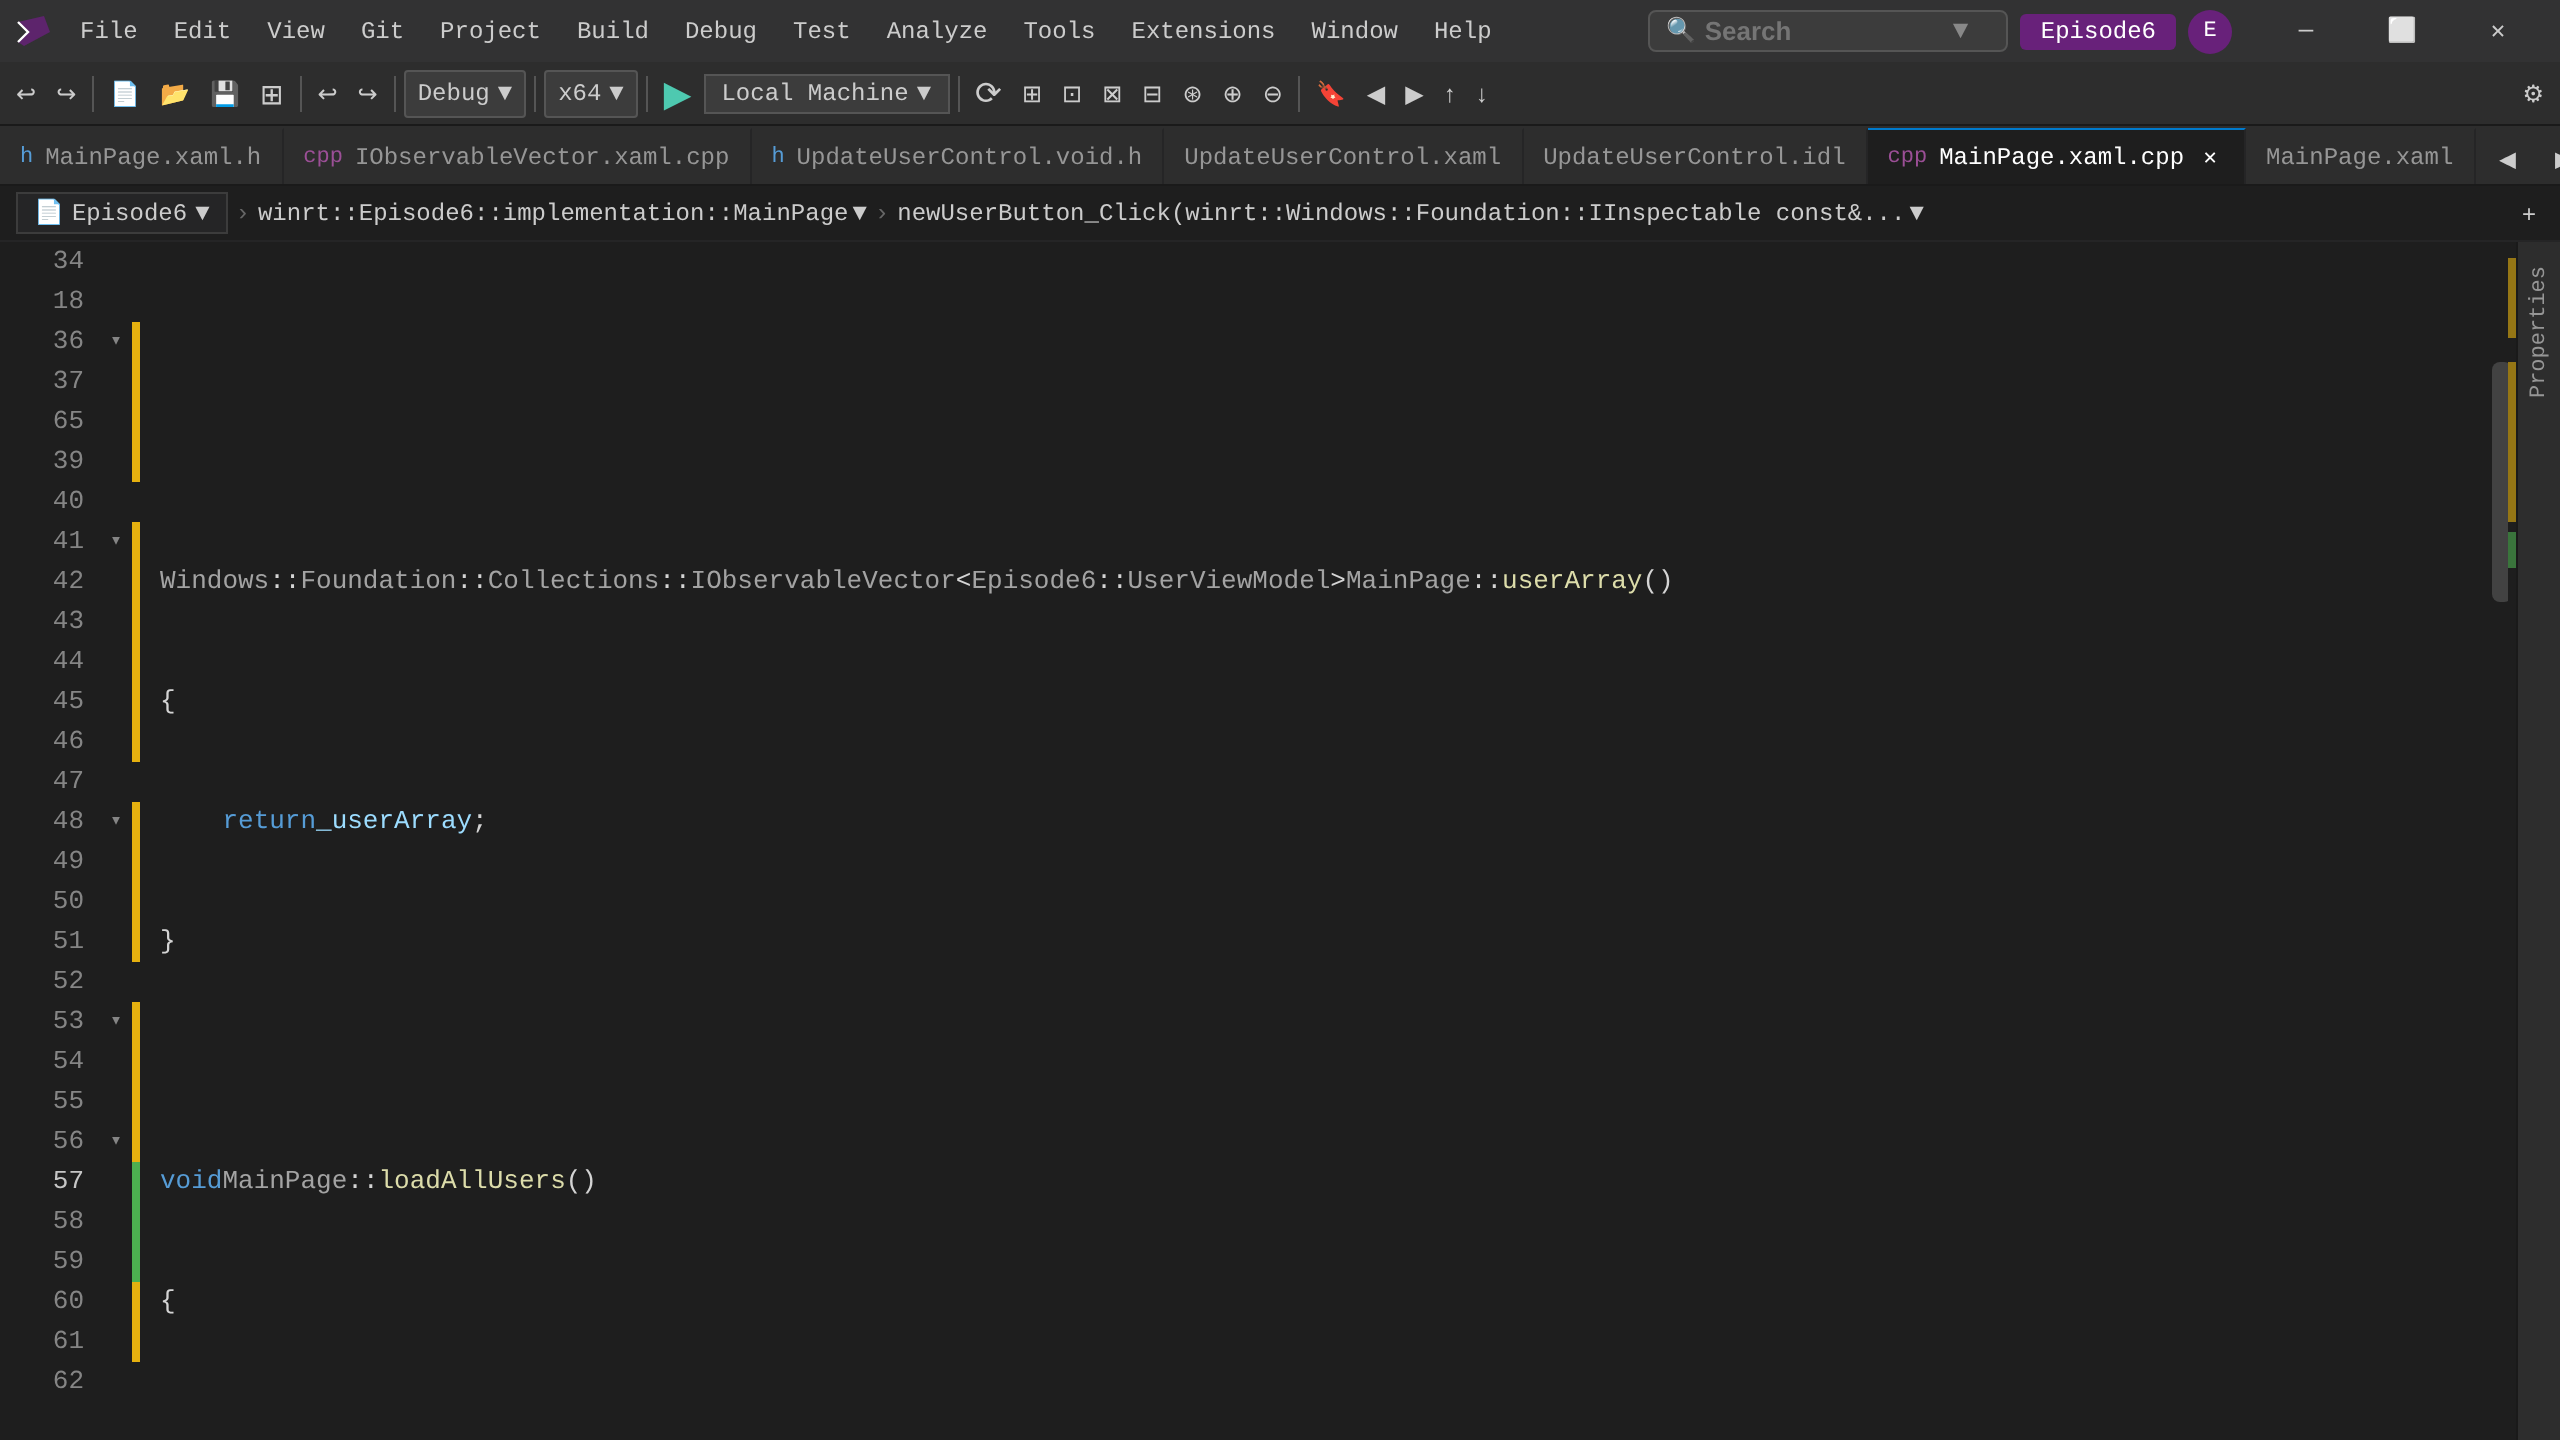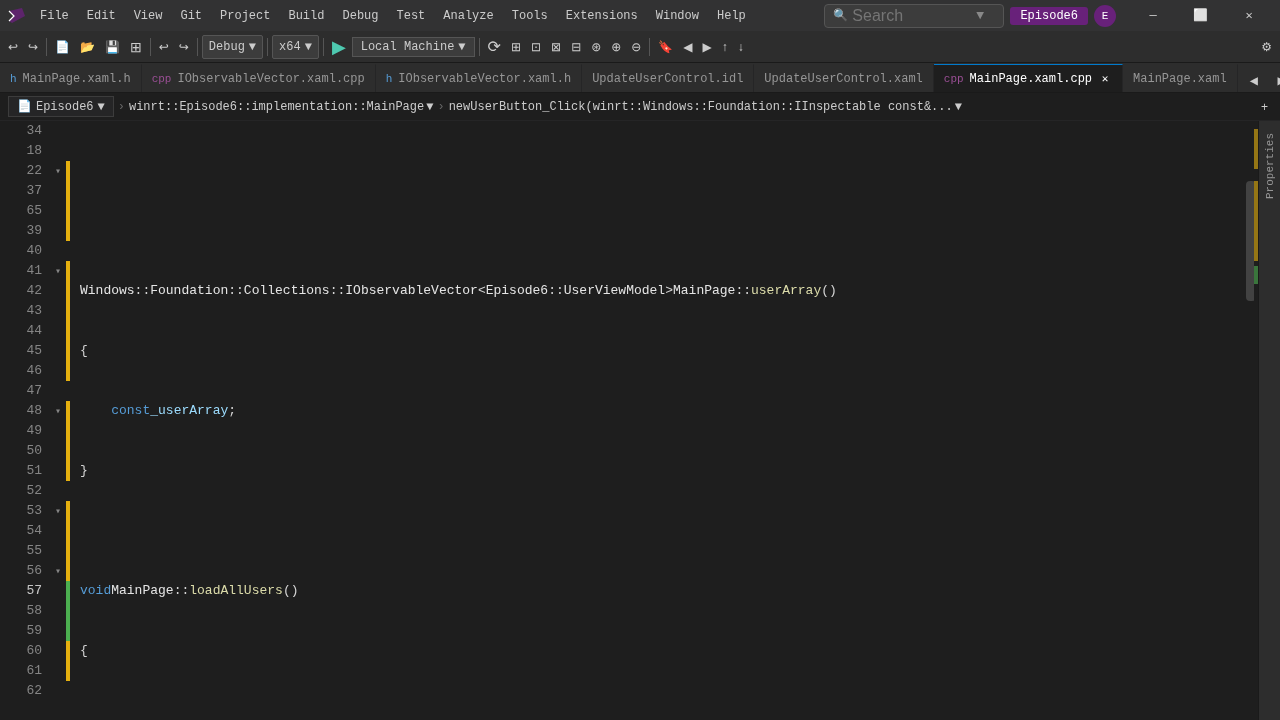--- a/index.html
+++ b/index.html
@@ -49,22 +49,23 @@
       align-items: center;
       padding: 2px 8px;
       gap: 4px;
       width: 180px;
     }
     .title-bar-search input {
       background: transparent;
       border: none;
       outline: none;
       color: #fde047;
-      font-size: 16px;
+      font-size: 13px;
       width: 120px;
+      font-weight: bold;
     }
     .title-bar-episode {
       background: #68217a;
       color: white;
       padding: 2px 10px;
       border-radius: 3px;
       font-size: 12px;
     }
     .title-bar-user {
       width: 22px;
@@ -278,21 +279,21 @@
     }
     .code-line {
       height: 20px;
       display: flex;
       align-items: center;
       position: relative;
     }
 
     
     .kw { color: #569cd6; }
-    .type { color: #e5e5e5; }
+    .type { color: #a3a3a3; }
     .fn { color: #dcdcaa; }
     .punct { color: #d4d4d4; }
     .var { color: #9cdcfe; }
     .bottom-panel-tab {
       padding: 2px 10px;
       font-size: 12px;
       color: #969696;
       cursor: pointer;
       border-bottom: 2px solid transparent;
     }
@@ -431,27 +432,27 @@
   <div class="tab">
     <span style="color:#569cd6;font-size:11px;">h</span>
     <span>MainPage.xaml.h</span>
   </div>
   <div class="tab">
     <span style="color:#9b4f96;font-size:11px;">cpp</span>
     <span>IObservableVector.xaml.cpp</span>
   </div>
   <div class="tab">
     <span style="color:#569cd6;font-size:11px;">h</span>
-    <span>IObservableVector.xaml.h</span>
+    <span>UpdateUserControl.void.h</span>
+  </div>
+  <div class="tab">
+    <span>UpdateUserControl.xaml</span>
   </div>
   <div class="tab">
     <span>UpdateUserControl.idl</span>
-  </div>
-  <div class="tab">
-    <span>UpdateUserControl.xaml</span>
   </div>
   <div class="tab active">
     <span style="color:#9b4f96;font-size:11px;">cpp</span>
     <span>MainPage.xaml.cpp</span>
     <span class="tab-close">✕</span>
   </div>
   <div class="tab">
     <span>MainPage.xaml</span>
   </div>
   <div class="tab-icons">
@@ -482,21 +483,21 @@
   </div>
 </div>
 
 <div class="editor-outer">
   <div class="editor-content-area">
 
     <div class="code-area-wrapper">
       <div class="line-numbers">
         <div>34</div>
         <div>18</div>
-        <div>22</div>
+        <div>36</div>
         <div>37</div>
         <div>65</div>
         <div>39</div>
         <div>40</div>
         <div>41</div>
         <div>42</div>
         <div>43</div>
         <div>44</div>
         <div>45</div>
         <div>46</div>
@@ -590,21 +591,21 @@
         <div style="height:20px;background:#e5b00f;"></div>
         <div style="height:20px;background:#e5b00f;"></div>
         <div style="height:20px;"></div>
       </div>
 
       <div class="code-lines">
         <div class="code-line"></div>
         <div class="code-line"></div>
         <div class="code-line"><span class="type">Windows</span><span class="punct">::</span><span class="type">Foundation</span><span class="punct">::</span><span class="type">Collections</span><span class="punct">::</span><span class="type">IObservableVector</span><span class="punct">&lt;</span><span class="type">Episode6</span><span class="punct">::</span><span class="type">UserViewModel</span><span class="punct">&gt;</span> <span class="type">MainPage</span><span class="punct">::</span><span class="fn">userArray</span><span class="punct">()</span></div>
         <div class="code-line"><span class="punct">{</span></div>
-        <div class="code-line"><span>    </span><span class="kw">const</span> <span class="var">_userArray</span><span class="punct">;</span></div>
+        <div class="code-line"><span>    </span><span class="kw">return</span> <span class="var">_userArray</span><span class="punct">;</span></div>
         <div class="code-line"><span class="punct">}</span></div>
         <div class="code-line"></div>
         <div class="code-line"><span class="kw">void</span> <span class="type">MainPage</span><span class="punct">::</span><span class="fn">loadAllUsers</span><span class="punct">()</span></div>
         <div class="code-line"><span class="punct">{</span></div>
         
         
         
         
         
         

